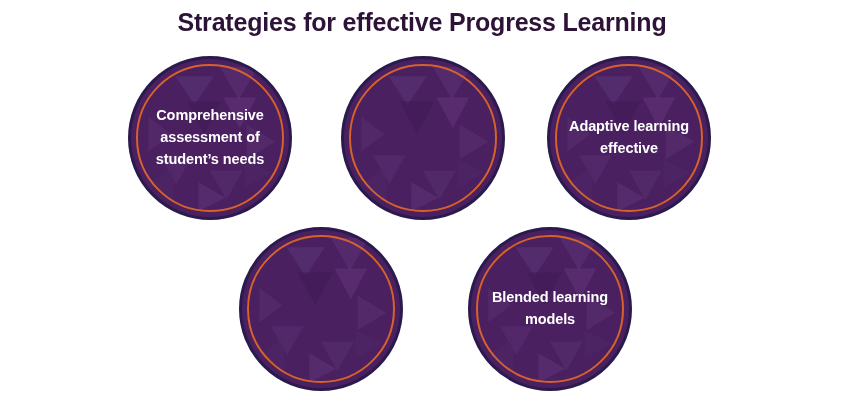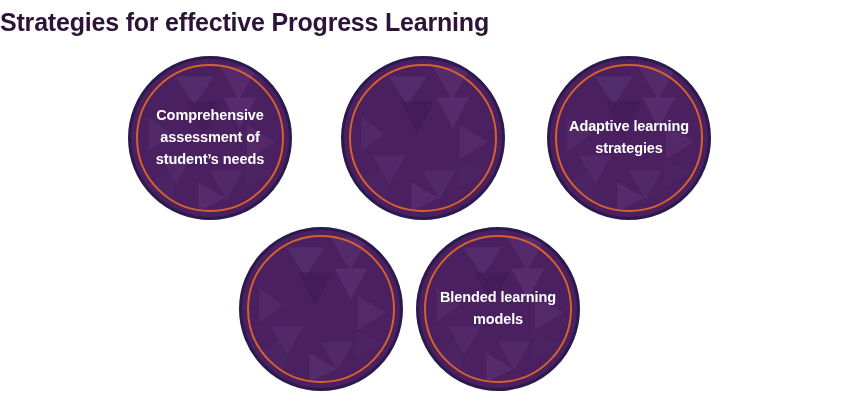--- a/index.html
+++ b/index.html
@@ -8,21 +8,21 @@
     background:#ffffff;
     font-family:"Liberation Sans", sans-serif;
     overflow:hidden;
     position:relative;
   }
   #stage{position:relative;width:844px;height:403px;}
 
   .page-title{
     position:absolute;
     left:0;top:8px;width:844px;
-    text-align:left;
+    text-align:center;
     font-size:25px;
     font-weight:bold;
     letter-spacing:-0.2px;
     color:#2e1338;
     white-space:nowrap;
   }
 
   .circle{
     position:absolute;
     width:164px;height:164px;
@@ -59,21 +59,21 @@
     line-height:1.5;
     letter-spacing:-0.1px;
   }
 
   
   #c0{left:128px;top:56px;}
   #c1{left:341px;top:56px;}
   #c2{left:547px;top:56px;}
   
   #c3{left:239px;top:227px;}
-  #c4{left:416px;top:227px;}
+  #c4{left:468px;top:227px;}
 </style>
 </head>
 <body>
 
 <div id="stage">
 
   <div class="page-title">Strategies for effective Progress Learning</div>
 
   <div class="circle" id="c0">
     <svg class="pattern" viewBox="0 0 164 164">
@@ -118,21 +118,21 @@
       <polygon points="58,44 94,44 76,78" fill="#3f1a55" opacity="0.6"></polygon>
       <polygon points="18,60 42,78 18,96" fill="#5a2f72" opacity="0.5"></polygon>
       <polygon points="120,68 150,86 120,104" fill="#5d3274" opacity="0.5"></polygon>
       <polygon points="30,100 64,100 47,130" fill="#5a2f72" opacity="0.55"></polygon>
       <polygon points="44,112 18,130 44,146" fill="#4f2868" opacity="0.6"></polygon>
       <polygon points="82,116 116,116 99,146" fill="#563070" opacity="0.6"></polygon>
       <polygon points="70,128 98,144 70,158" fill="#60357a" opacity="0.55"></polygon>
       <polygon points="118,104 146,118 118,134" fill="#4e2767" opacity="0.5"></polygon>
     </svg>
     <div class="ring"></div>
-    <div class="label">Adaptive learning strategies</div>
+    <div class="label">Adaptive learning effective</div>
   </div>
 
   <div class="circle" id="c3">
     <svg class="pattern" viewBox="0 0 164 164">
       <polygon points="46,18 86,18 66,48" fill="#553070" opacity="0.75"></polygon>
       <polygon points="92,8 132,8 112,42" fill="#5d3274" opacity="0.6"></polygon>
       <polygon points="96,40 130,40 113,72" fill="#6b3a80" opacity="0.45"></polygon>
       <polygon points="58,44 94,44 76,78" fill="#3f1a55" opacity="0.6"></polygon>
       <polygon points="18,60 42,78 18,96" fill="#5a2f72" opacity="0.5"></polygon>
       <polygon points="120,68 150,86 120,104" fill="#5d3274" opacity="0.5"></polygon>

